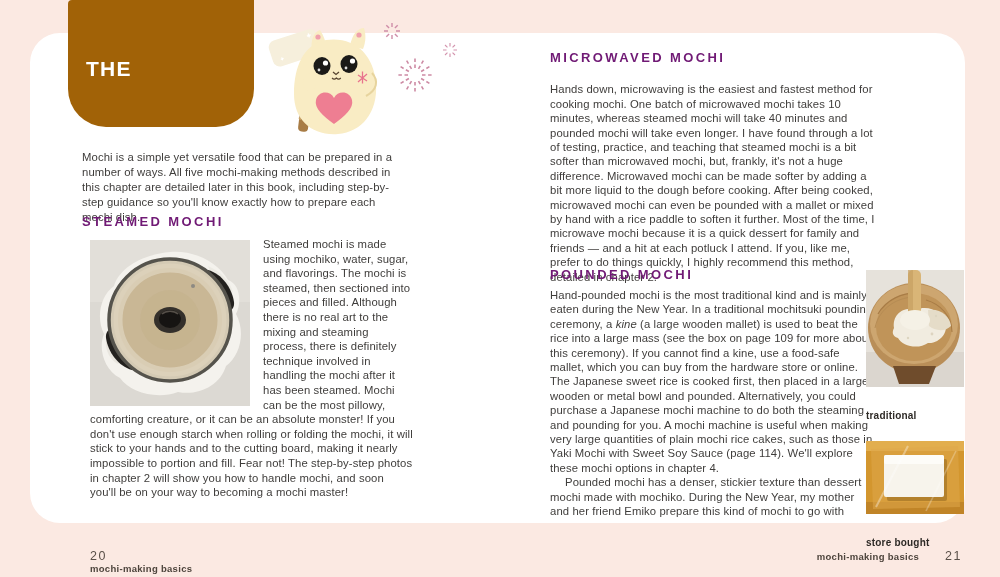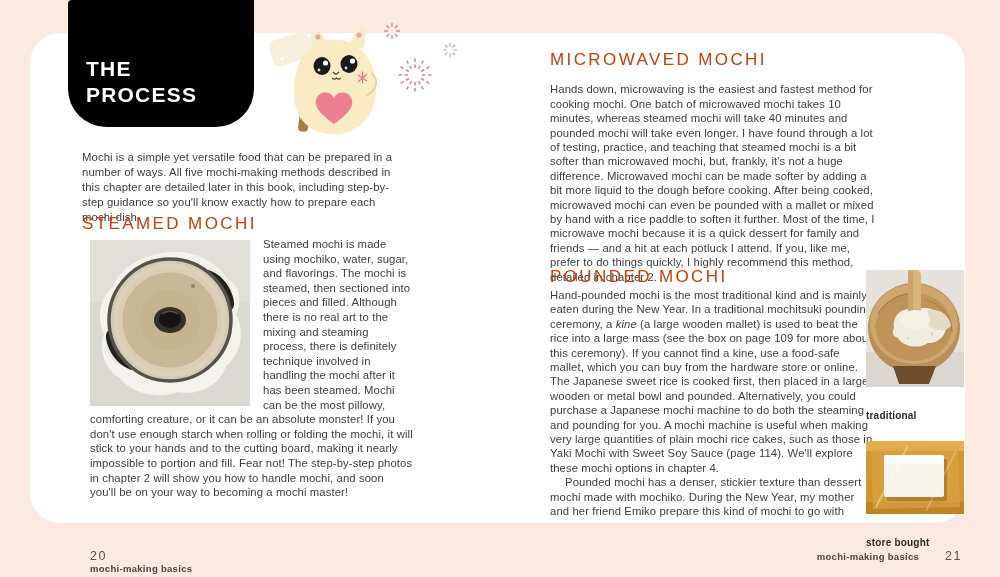--- a/index.html
+++ b/index.html
@@ -8,38 +8,38 @@
     background:#fbe9e2;
     font-family:"Liberation Sans","DejaVu Sans",sans-serif;
   }
   .spread{
     position:absolute;left:30px;top:33px;width:935px;height:490px;
     background:#ffffff;border-radius:30px;
   }
   
   .title-box{
     position:absolute;left:68px;top:0;width:186px;height:127px;
-    background:#000000;border-radius:4px 0 38px 38px;
+    background:#a16207;border-radius:4px 0 38px 38px;
     box-sizing:border-box;padding:56px 12px 0 18px;
   }
   .title-box .tline{
     display:block;color:#ffffff;font-weight:bold;font-size:21px;
     line-height:26px;letter-spacing:1.2px;
   }
   .illo{position:absolute;}
   .cat-illo{left:266px;top:26px;width:120px;height:112px;}
   .sparkle-1{left:384px;top:23px;width:16px;height:16px;}
   .sparkle-2{left:443px;top:43px;width:14px;height:14px;}
   .sparkle-3{left:396px;top:56px;width:38px;height:38px;}
   .body-text{
     color:#3f3d3b;font-size:11.3px;line-height:15px;letter-spacing:0.1px;
   }
   .intro{position:absolute;left:82px;top:139px;width:322px;}
   .section-heading{
-    position:absolute;color:#c2410c;font-weight:normal;font-size:17px;
+    position:absolute;color:#701a75;font-weight:bold;font-size:13px;
     letter-spacing:2.4px;white-space:nowrap;
   }
   .steamed-heading{left:82px;top:214px;}
   .steamed-body{position:absolute;left:82px;top:237px;width:323px;line-height:14.6px;margin-left:8px;}
   .pot-photo{
     float:left;width:160px;height:166px;margin:3px 13px 4px 0;
     overflow:hidden;
   }
   
   .mw-heading{left:550px;top:50px;}
@@ -67,21 +67,20 @@
   .footer-left .footer-label{margin-left:22px;}
   .footer-right .footer-label{margin-right:26px;}
 </style>
 </head>
 <body>
 
 <div class="spread"></div>
 
 <div class="title-box">
   <span class="tline">THE</span>
-  <span class="tline">PROCESS</span>
 </div>
 
 <svg class="illo cat-illo" viewBox="0 0 120 112">
   <g transform="rotate(-18 30 22)">
     <rect x="4" y="8" width="50" height="27" rx="7" fill="#f6efdc"></rect>
     <path d="M44,14 l4,0 M46,12 l0,4" stroke="#ffffff" stroke-width="1.4"></path>
     <path d="M12,28 l3,0 M13.5,26.5 l0,3" stroke="#ffffff" stroke-width="1.2"></path>
   </g>
   <g transform="rotate(7 42 70)">
     <rect x="36" y="30" width="10" height="76" rx="4" fill="#a87c45"></rect>

